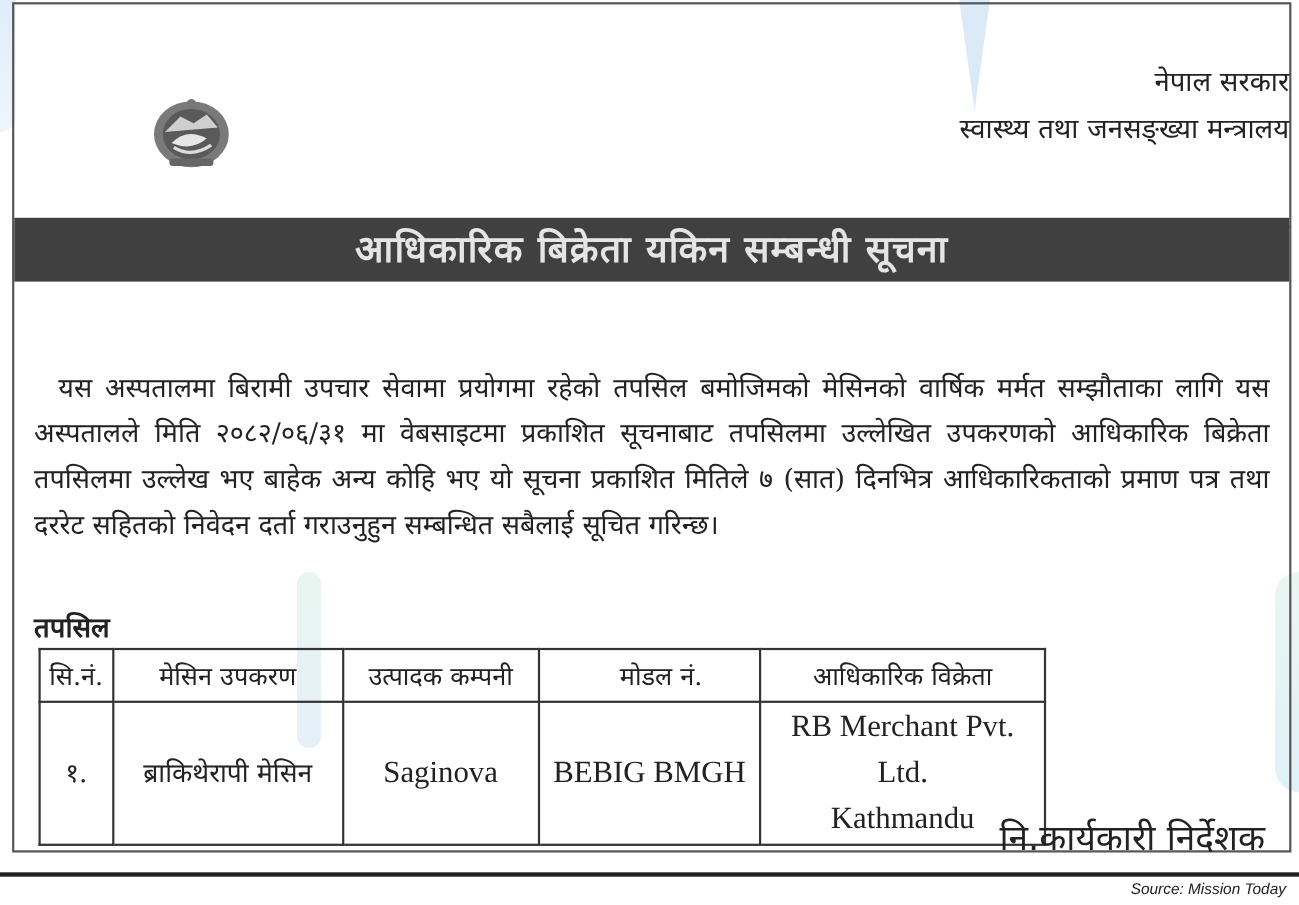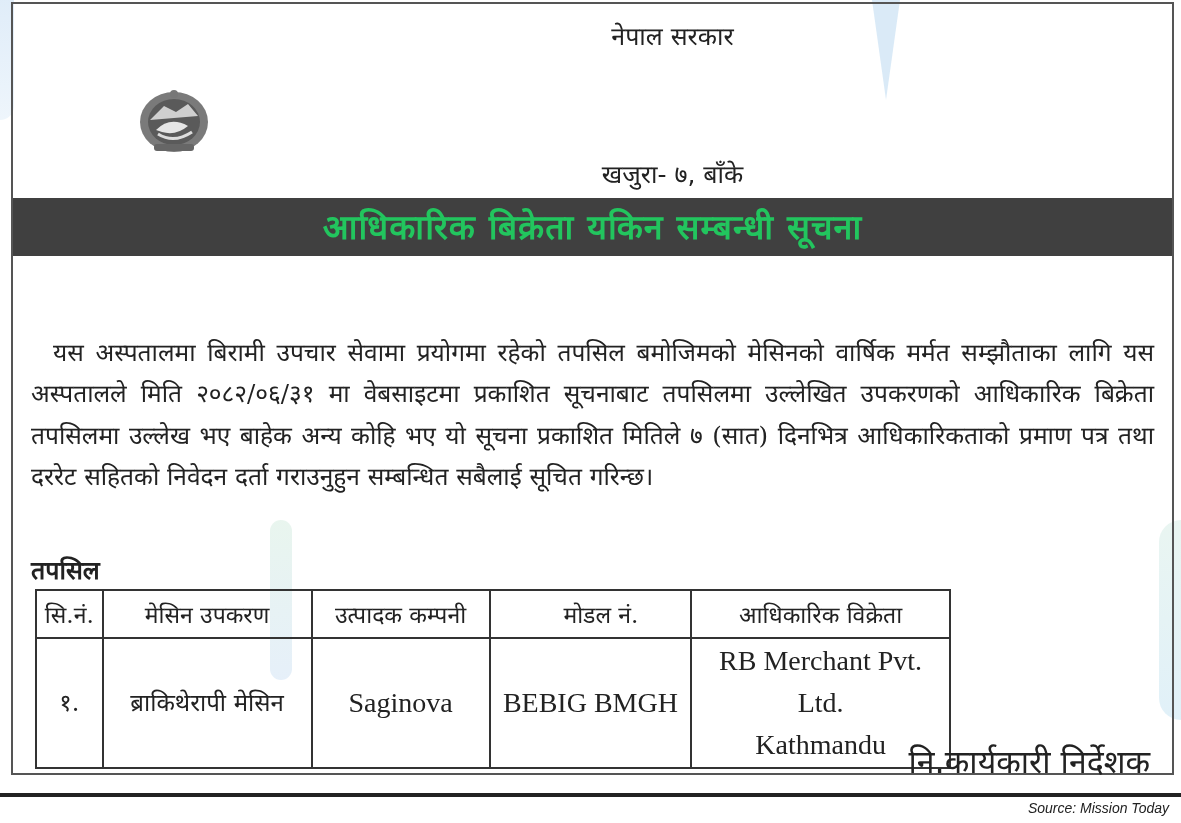--- a/index.html
+++ b/index.html
@@ -20,29 +20,29 @@
     .wm-mid { left: 270px; top: 520px; width: 22px; height: 160px;
       background: linear-gradient(180deg, #dff1e7, #dbe9f7); border-radius: 11px; opacity: .7; }
 
     .notice {
       position: absolute; left: 11px; top: 2px; width: 1163px; height: 773px;
       border: 2px solid #555; box-sizing: border-box; background: transparent;
     }
     .logo {
       position: absolute; left: 123px; top: 82px; width: 76px; height: 70px;
     }
-    .hdr-line { position: absolute; left: 0; width: 100%; text-align: center; white-space: nowrap; }
+    .hdr-line { position: absolute; left: 0; width: 100%; text-align: right; white-space: nowrap; margin-top: 38px; }
     .gov { top: 14px; font-size: 25px; padding-left: 160px; box-sizing: border-box; }
     .ministry { top: 56px; font-size: 25px; padding-left: 110px; box-sizing: border-box; }
     .hospital { top: 97px; font-size: 38px; font-weight: bold; padding-left: 120px; box-sizing: border-box; color:#1b1b1b; }
     .address { top: 152px; font-size: 25px; padding-left: 160px; box-sizing: border-box; }
 
     .banner {
       position: absolute; left: 0; top: 194px; width: 100%; height: 58px;
-      background: #404040; color: #22c55e; text-align: center;
+      background: #404040; color: #e5e5e5; text-align: center;
       font-size: 34px; font-weight: bold; line-height: 58px; letter-spacing: 1px;
     }
     .pubdate { position: absolute; left: 0; width: 100%; top: 262px; text-align: center; font-size: 25px; }
     .body-text {
       position: absolute; left: 18px; top: 303px; width: 1123px;
       font-family: "DejaVu Serif", serif; font-size: 24.5px; line-height: 41.5px;
       text-align: justify; text-indent: 22px;
     }
     .schedule-label { position: absolute; left: 18px; top: 548px; font-size: 25px; font-family: "DejaVu Serif", serif; font-weight: bold; }
 
@@ -84,20 +84,21 @@
       <ellipse cx="38" cy="36" rx="26" ry="23" fill="#5a5a5a"></ellipse>
       <path d="M14 34 L28 20 L40 26 L52 18 L62 30 Z" fill="#cfcfcf"></path>
       <path d="M20 44 Q34 30 52 40 Q40 50 26 46 Z" fill="#e6e6e6"></path>
       <path d="M22 48 Q38 58 56 46" stroke="#ddd" stroke-width="3" fill="none"></path>
       <rect x="18" y="58" width="40" height="7" rx="3" fill="#666"></rect>
       <circle cx="38" cy="8" r="4" fill="#777"></circle>
     </svg>
   </div>
 
   <div class="hdr-line gov">नेपाल सरकार</div>
+  <div class="hdr-line ministry">स्वास्थ्य तथा जनसङ्ख्या मन्त्रालय</div>
   <div class="hdr-line address">खजुरा- ७, बाँके</div>
 
   <div class="banner">
     <span>आधिकारिक बिक्रेता यकिन सम्बन्धी सूचना</span>
   </div>
 
 
   <p class="body-text">यस अस्पतालमा बिरामी उपचार सेवामा प्रयोगमा रहेको तपसिल बमोजिमको मेसिनको वार्षिक मर्मत सम्झौताका लागि यस अस्पतालले मिति २०८२/०६/३१ मा वेबसाइटमा प्रकाशित सूचनाबाट तपसिलमा उल्लेखित उपकरणको आधिकारिक बिक्रेता तपसिलमा उल्लेख भए बाहेक अन्य कोहि भए यो सूचना प्रकाशित मितिले ७ (सात) दिनभित्र आधिकारिकताको प्रमाण पत्र तथा दररेट सहितको निवेदन दर्ता गराउनुहुन सम्बन्धित सबैलाई सूचित गरिन्छ।</p>
 
   <div class="schedule-label">तपसिल</div>

